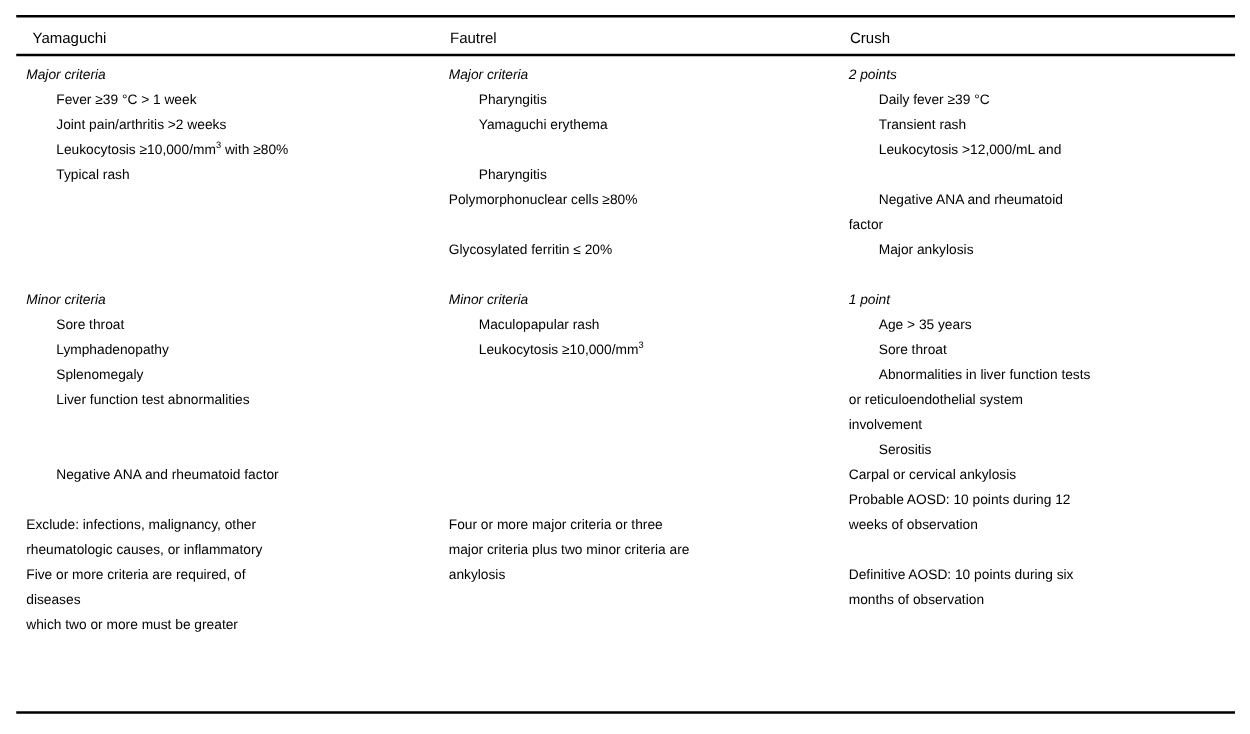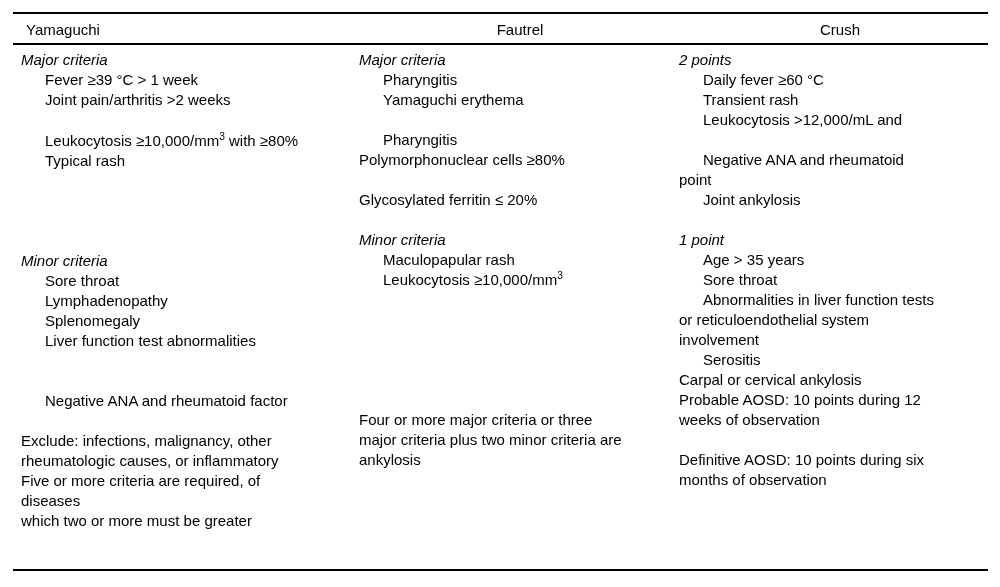--- a/index.html
+++ b/index.html
@@ -39,33 +39,33 @@
   .header-row {
     position: absolute;
     left: 13px;
     top: 20px;
     width: 975px;
     height: 22px;
   }
   .col-head {
     position: absolute;
     top: 0;
-    font-size: 15px;
+    font-size: 12px;
     line-height: 20px;
     white-space: nowrap;
   }
   .col-head-1 { left: 13px; text-align: left; }
-  .col-head-2 { left: 347px; width: 320px; text-align: center; }
-  .col-head-3 { left: 667px; width: 320px; text-align: center; }
+  .col-head-2 { left: 347px; width: 320px; text-align: left; }
+  .col-head-3 { left: 667px; width: 320px; text-align: left; }
 
   
   .body-col {
     position: absolute;
     top: 50px;
-    font-size: 15px;
+    font-size: 11px;
   }
   .body-col-1 { left: 21px;  width: 330px; }
   .body-col-2 { left: 359px; width: 310px; }
   .body-col-3 { left: 679px; width: 305px; }
 
   .line {
     display: block;
     line-height: 20px;
     min-height: 20px;
     white-space: pre-wrap;
@@ -75,21 +75,20 @@
   }
   .line.indent {
     text-indent: 24px;
   }
   .line.spacer {
     height: 20px;
   }
   
   .line.hang {
     text-indent: 24px;
-    margin-top: 21px;
   }
   .line.flush {
     text-indent: 0;
   }
   .line.block {
     text-indent: 0;
   }
   sup {
     font-size: 0.68em;
     vertical-align: super;
@@ -154,27 +153,27 @@
       <div class="line spacer">&nbsp;</div>
       <div class="line spacer">&nbsp;</div>
       <div class="line spacer">&nbsp;</div>
       <div class="line spacer">&nbsp;</div>
       <div class="line block">Four or more major criteria or three</div>
       <div class="line block">major criteria plus two minor criteria are</div>
       <div class="line block">ankylosis</div>
     </div>
   <div class="body-col body-col-3">
       <div class="line heading">2 points</div>
-      <div class="line indent">Daily fever ≥60 °C</div>
+      <div class="line indent">Daily fever ≥39 °C</div>
       <div class="line indent">Transient rash</div>
       <div class="line indent">Leukocytosis &gt;12,000/mL and</div>
       <div class="line spacer">&nbsp;</div>
       <div class="line indent">Negative ANA and rheumatoid</div>
-      <div class="line flush">point</div>
-      <div class="line indent">Joint ankylosis</div>
+      <div class="line flush">factor</div>
+      <div class="line indent">Major ankylosis</div>
       <div class="line spacer">&nbsp;</div>
       <div class="line heading">1 point</div>
       <div class="line indent">Age &gt; 35 years</div>
       <div class="line indent">Sore throat</div>
       <div class="line indent">Abnormalities in liver function tests</div>
       <div class="line flush">or reticuloendothelial system</div>
       <div class="line flush">involvement</div>
       <div class="line indent">Serositis</div>
       <div class="line block">Carpal or cervical ankylosis</div>
       <div class="line block">Probable AOSD: 10 points during 12</div>

